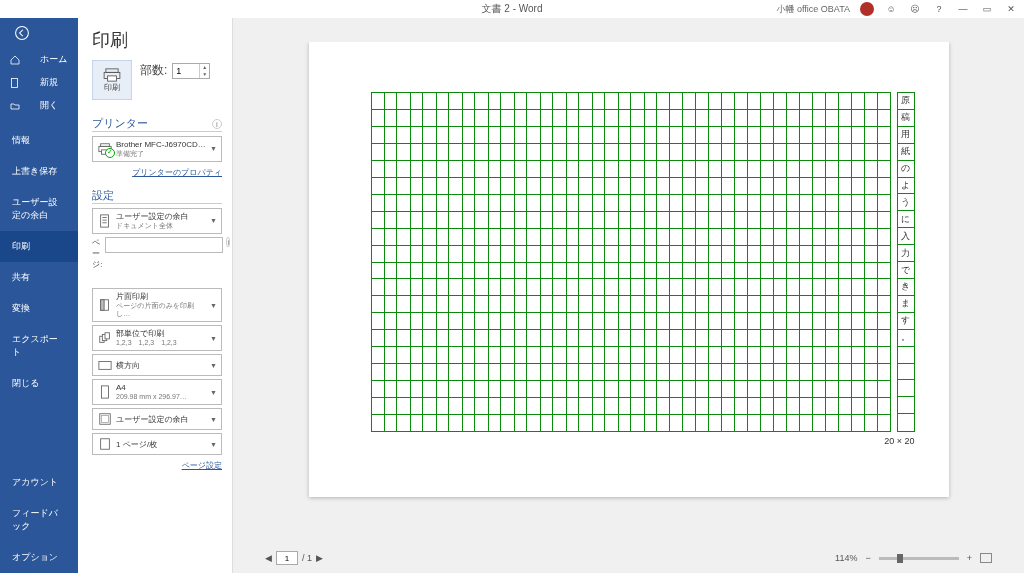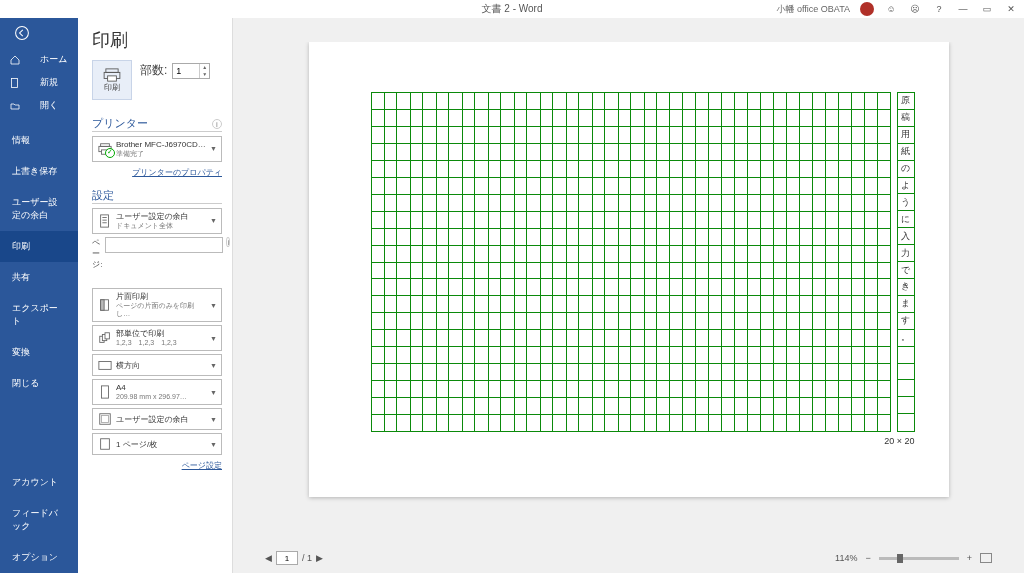--- a/index.html
+++ b/index.html
@@ -129,24 +129,24 @@
     <div class="item sub">
         <span>ユーザー設定の余白</span>
       </div>
     <div class="item sub active">
         <span>印刷</span>
       </div>
     <div class="item sub">
         <span>共有</span>
       </div>
     <div class="item sub">
+        <span>変換</span>
+      </div>
+    <div class="item sub">
         <span>エクスポート</span>
-      </div>
-    <div class="item sub">
-        <span>変換</span>
       </div>
     <div class="item sub">
         <span>閉じる</span>
       </div>
     <div class="spacer"></div>
     <div class="item sub">
         <span>アカウント</span>
       </div>
     <div class="item sub">
         <span>フィードバック</span>

